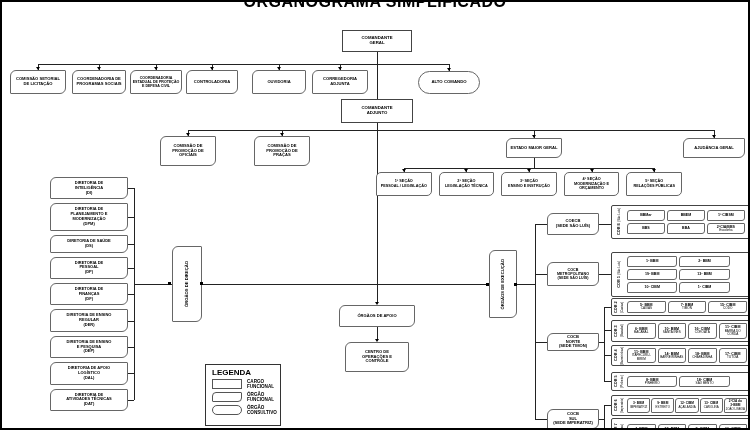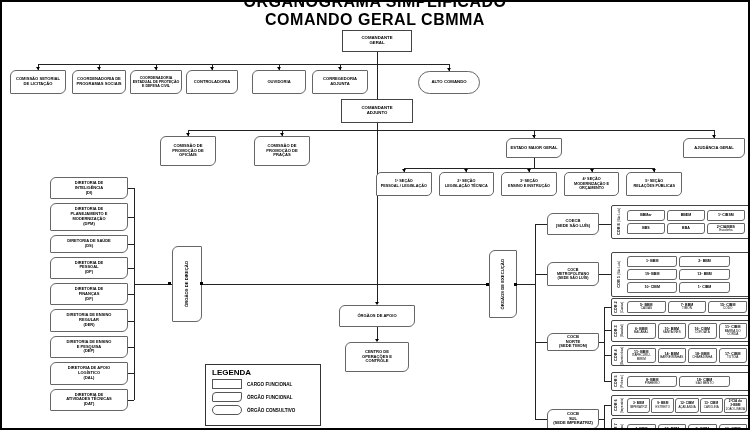--- a/index.html
+++ b/index.html
@@ -38,35 +38,34 @@
   .gv{width:13px;display:flex;align-items:center;justify-content:center;flex:none}
   .gu{flex:1;display:flex;flex-wrap:wrap;gap:2px;align-content:center;align-items:stretch;padding:2px 2px}
   .unit{background:#fff;border:1px solid #666;border-radius:3px 1px 3px 1px;
     display:flex;flex-direction:column;align-items:center;justify-content:center;
     text-align:center;overflow:hidden;min-height:11px;padding:1px 0}
   .uname{font-size:3.6px;font-weight:bold;line-height:1.2}
   .ucity{font-size:3.1px;line-height:1.1}
   .u3 .unit{width:calc(33.3% - 2px)}
   .u2 .unit{width:42%}
   .urow .unit{flex:1 1 0}
-  .legend{position:absolute;left:203px;top:362px;width:116px;height:62px;
+  .legend{position:absolute;left:203px;top:362px;width:76px;height:62px;
     border:1px solid #333;background:#fff;z-index:3}
   .ltitle{font-size:8px;font-weight:bold;margin:3px 0 2px 6px}
   .lrow{display:flex;align-items:center;gap:5px;margin:2px 0 3px 6px}
   .lshape{width:30px;height:10px;border:1px solid #555;background:#fff;flex:none}
   .ls-round{border-radius:4px 1px 4px 1px}
   .ls-stad{border-radius:5px}
   .llabel{font-size:4.6px;font-weight:bold}
 </style>
 </head>
 <body>
 
 <div class="title">
   <div>ORGANOGRAMA SIMPLIFICADO</div>
-  <div>COMANDO GERAL CBMMA</div>
 </div>
 
 <div class="box cargo" style="left:340px;top:28px;width:70px;height:22px">COMANDANTE
 GERAL</div>
 <div class="box cargo" style="left:339px;top:97px;width:72px;height:24px">COMANDANTE
 ADJUNTO</div>
 
 <div class="box func" style="left:8px;top:68px;width:56px;height:24px">COMISSÃO SETORIAL
 DE LICITAÇÃO</div>
 <div class="box func" style="left:70px;top:68px;width:54px;height:24px">COORDENADORIA DE

